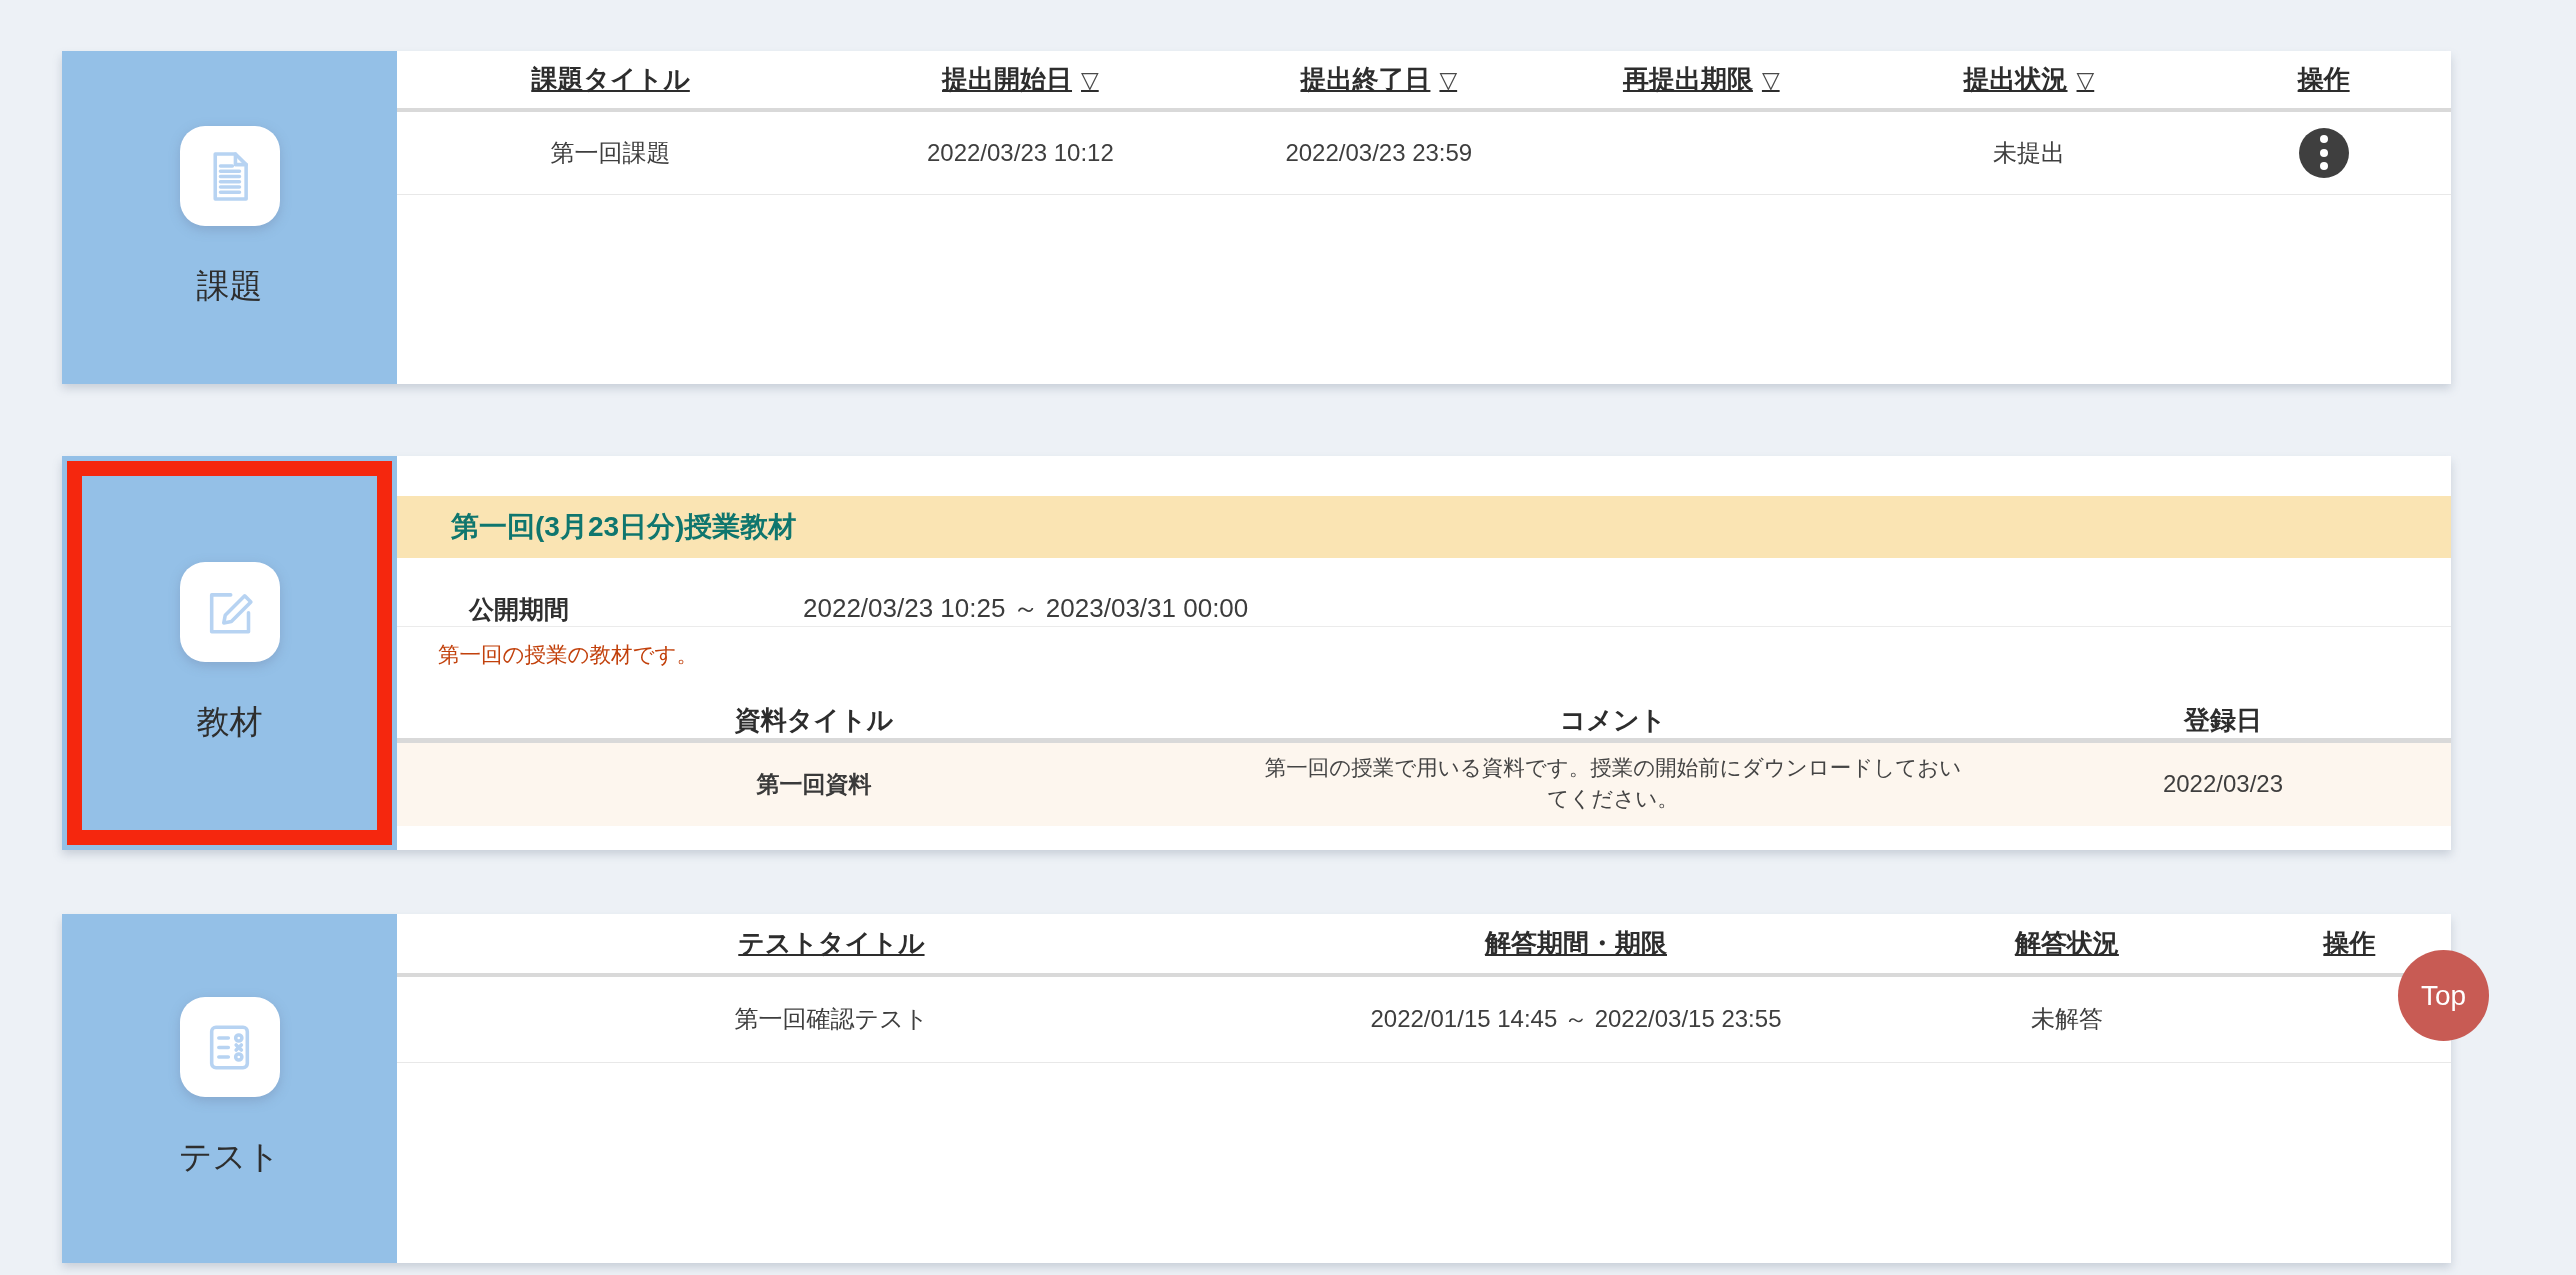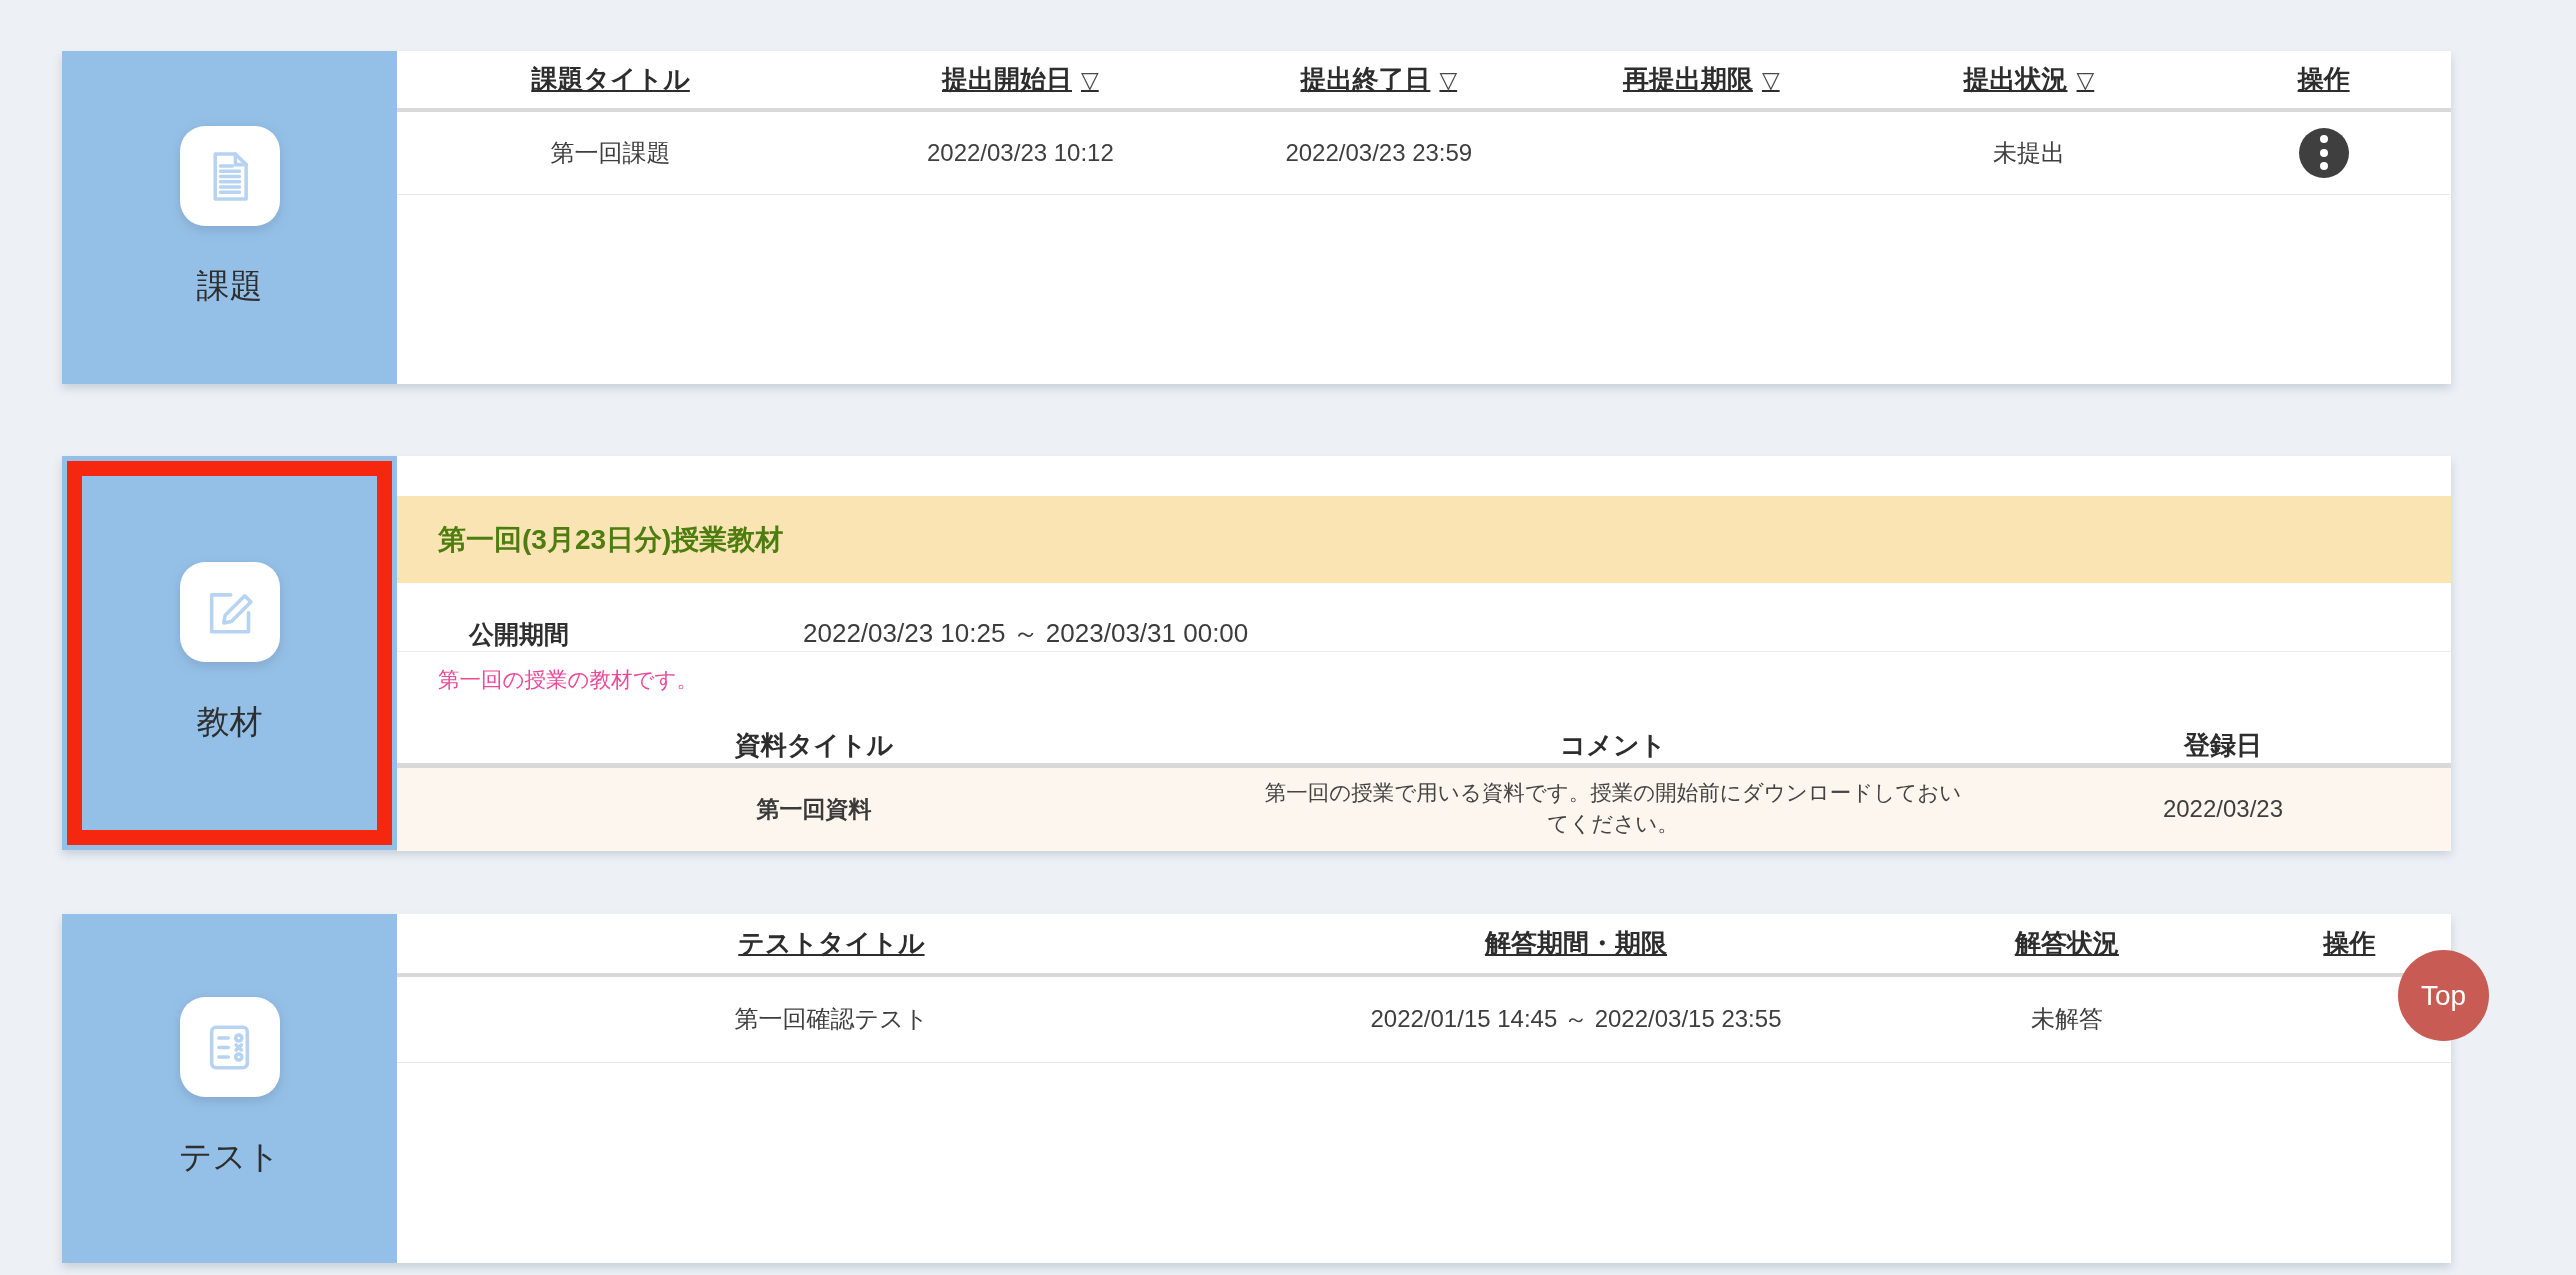--- a/index.html
+++ b/index.html
@@ -46,28 +46,28 @@
   .kebab{
     width:50px;height:50px;border-radius:50%;background:#3f3f3f;margin:0 auto;
     display:flex;flex-direction:column;align-items:center;justify-content:center;gap:5.4px;
     cursor:pointer;
   }
   .kebab i{width:8px;height:8px;border-radius:50%;background:#fff;}
 
   
   .strip{height:40px;flex:none;}
   .unitbar{
-    height:87px;flex:none;background:#fae4b3;
-    display:flex;align-items:center;padding-left:41px;
-    font-weight:700;font-size:28px;color:#4d7c0f;box-sizing:border-box;
+    height:62px;flex:none;background:#fae4b3;
+    display:flex;align-items:center;padding-left:54px;
+    font-weight:700;font-size:28px;color:#0f766e;box-sizing:border-box;
   }
   .period{height:68px;flex:none;display:flex;align-items:flex-end;border-bottom:1.8px solid #ebebeb;font-size:26px;color:#3c3c3c;padding-left:31px;}
   .plabel{flex:none;width:375px;padding-left:41px;box-sizing:border-box;font-weight:700;font-size:25px;color:#2f2f2f;}
   .desczone{height:111px;flex:none;position:relative;}
-  .desc{padding:12.5px 0 0 41px;font-size:21.5px;color:#ec4899;}
+  .desc{padding:12.5px 0 0 41px;font-size:21.5px;color:#c2410c;}
   .mheader{position:absolute;left:0;right:0;bottom:0;height:55px;display:flex;align-items:flex-end;font-weight:700;font-size:26px;color:#2d2d2d;}
   .creamrow{height:83px;flex:none;background:#fdf6ee;display:flex;align-items:center;}
   .creamrow .mat-title{font-weight:600;font-size:23px;color:#3a3a3a;}
   .creamrow .mat-comment{font-size:21.5px;line-height:1.45;color:#444;padding:0 27px;}
   .creamrow .mat-date{font-size:24px;color:#3e3e3e;}
 
   .top-btn{
     position:absolute;left:2398px;top:950px;width:91px;height:91px;border-radius:50%;
     background:#c85b54;color:#fff;display:flex;align-items:center;justify-content:center;
     font-size:28px;z-index:9;cursor:pointer;

